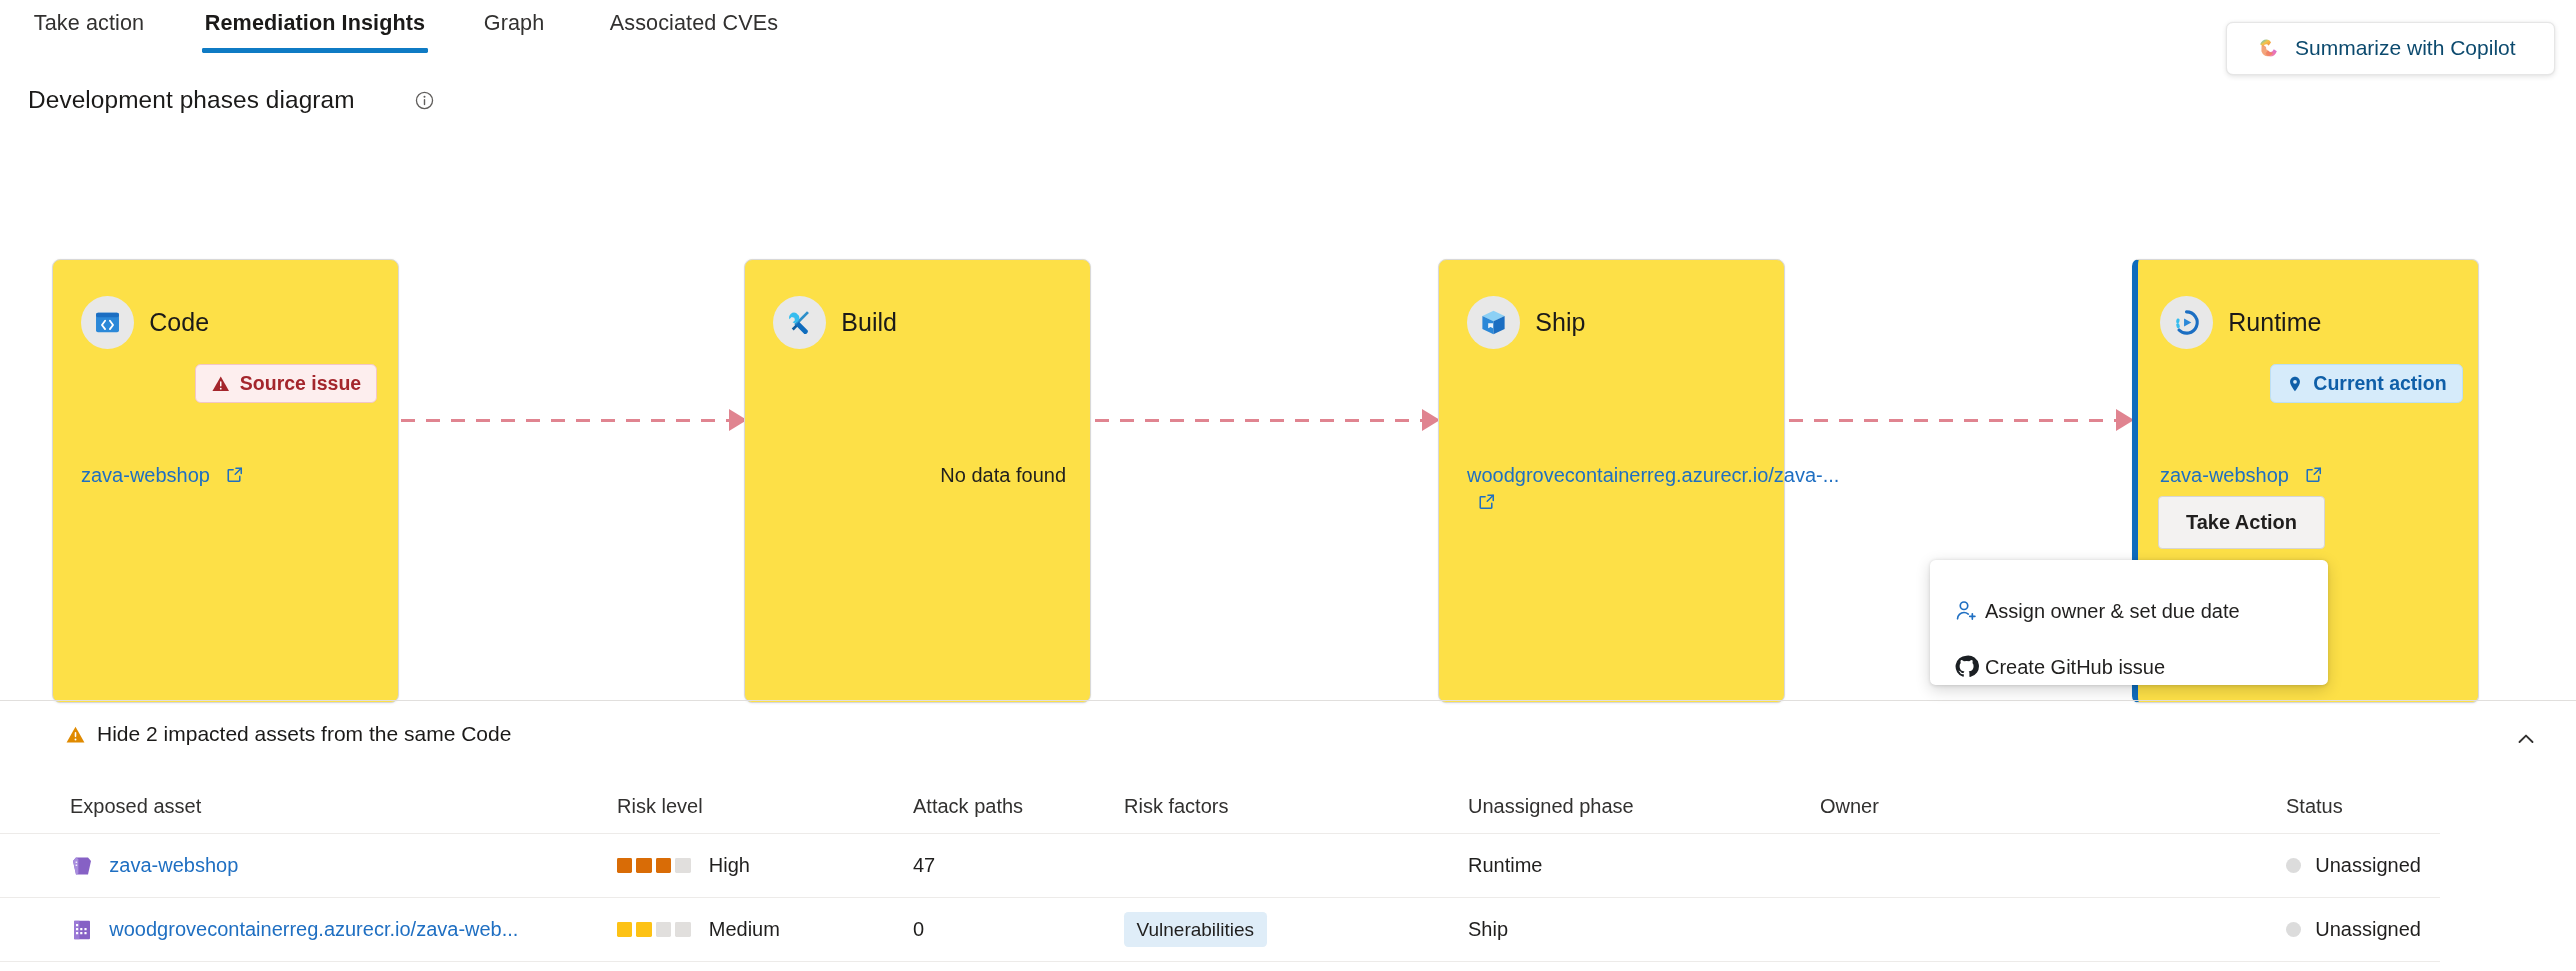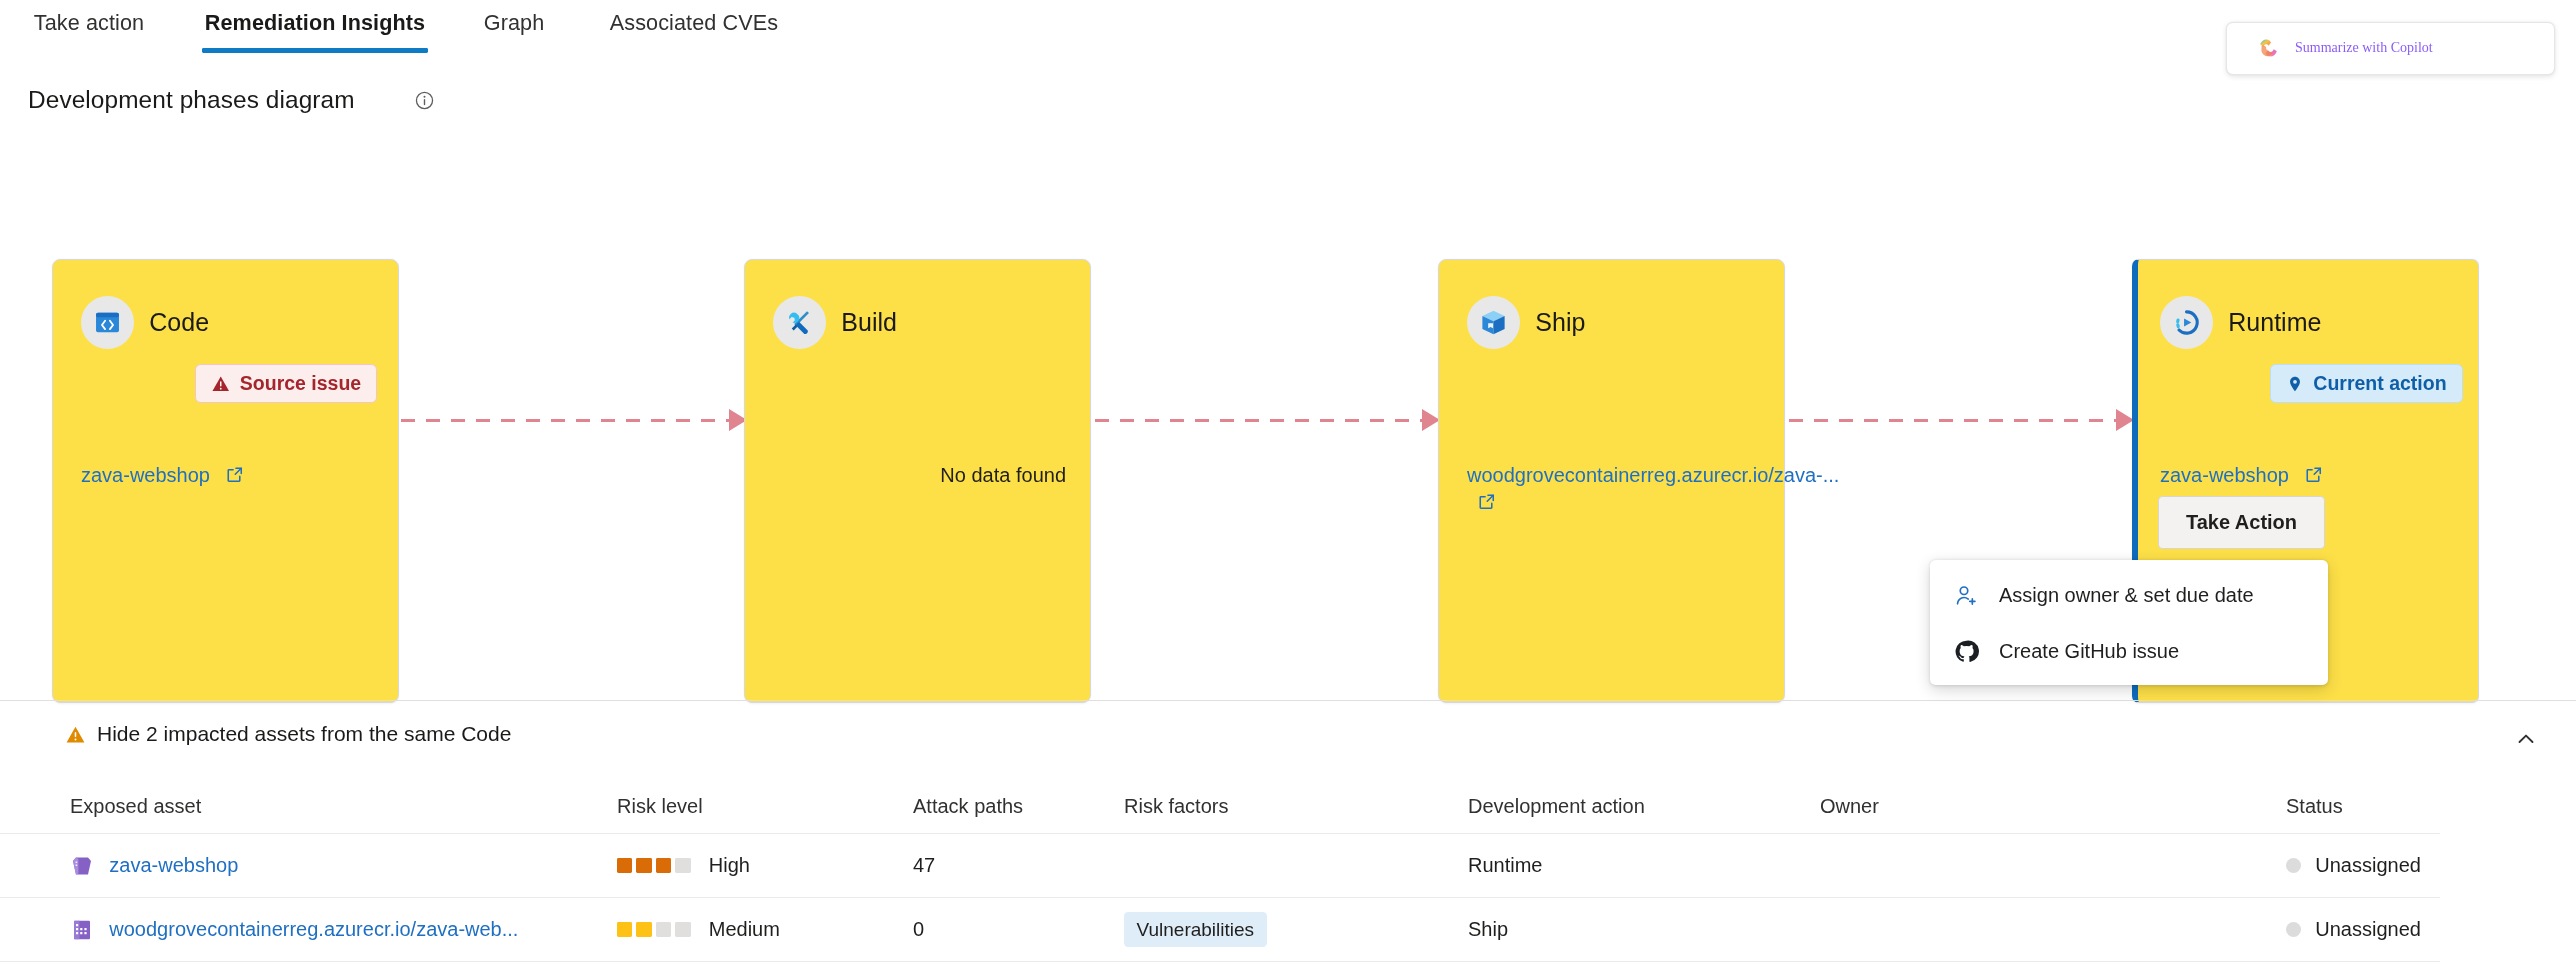--- a/index.html
+++ b/index.html
@@ -30,21 +30,21 @@
   #tab3 { left: 607px; }
 
   
   .copilot {
     position: absolute; left: 2226px; top: 21.6px; width: 329px; height: 53px;
     background: #ffffff; border: 0.7px solid #e6e6e6; border-radius: 7px;
     box-shadow: 0 1.4px 5.6px rgba(0,0,0,.10), 0 0 1.4px rgba(0,0,0,.08);
     display: flex; align-items: center; gap: 14px; padding-left: 29px;
     cursor: pointer;
   }
-  .copilot-label { font-size: 14px; color: #8b5cf6; white-space: nowrap; font-family: Liberation Serif, serif; }
+  .copilot-label { font-size: 21px; color: #0c4a6e; white-space: nowrap; }
 
   
   .sect-title {
     position: absolute; left: 28px; top: 86px;
     font-size: 24.4px; color: #1b1a19; letter-spacing: 0.1px;
   }
   .info-ic { position: absolute; left: 414px; top: 90px; cursor: pointer; }
 
   
   .diagram { position: absolute; left: 0; top: 237px; width: 2576px; height: 369px; }
@@ -103,21 +103,21 @@
   .arrow-d { position: absolute; left: 213px; top: 674px; width: 0; height: 0;
     border-left: 12.5px solid transparent; border-right: 12.5px solid transparent; border-top: 19.5px solid #e08490; }
 
   
   .menu {
     position: absolute; left: 1930px; top: 560px; width: 398px; height: 125px;
     background: #ffffff; border-radius: 5.6px;
     box-shadow: 0 4.2px 15.3px rgba(0,0,0,.16), 0 0.7px 3.5px rgba(0,0,0,.12);
     z-index: 40; padding: 7px 0;
   }
-  .menu-item { display: flex; align-items: center; height: 56px; padding-left: 24px; gap: 20px; cursor: pointer; }
+  .menu-item { display: flex; align-items: flex-end; height: 56px; padding-left: 24px; gap: 6px; cursor: pointer; }
   .mi-label { font-size: 20px; color: #201f1e; white-space: nowrap; }
 
   
   .hr-top { position: absolute; left: 0; top: 700px; width: 2576px; height: 0.7px; background: #e1dfdd; }
   .impact-row { position: absolute; left: 65px; top: 722px; display: flex; align-items: center; gap: 11px; cursor: pointer; }
   .impact-label { font-size: 21px; color: #1b1a19; white-space: nowrap; }
   .collapse-btn { position: absolute; left: 2508px; top: 721px; width: 36px; height: 36px;
     display: flex; align-items: center; justify-content: center; cursor: pointer; }
 
   
@@ -366,21 +366,21 @@
     </svg>
 </div>
 
 <div class="tbl">
 
   <div class="trow thead">
     <div class="cell c-asset">Exposed asset</div>
     <div class="cell c-risk">Risk level</div>
     <div class="cell c-paths">Attack paths</div>
     <div class="cell c-factor">Risk factors</div>
-    <div class="cell c-phase">Development action</div>
+    <div class="cell c-phase">Unassigned phase</div>
     <div class="cell c-owner">Owner</div>
     <div class="cell c-status">Status</div>
   </div>
 
   <div class="trow">
     <div class="cell c-asset">
       <span class="asset-ic">
         <svg width="24" height="24" viewBox="0 0 24 24">
             <path d="M6 3.4h12l3 3.6-3 13.6H6L3 7z" fill="#8661c5"></path>
             <path d="M6 3.4 3 7l3 13.6 2.4-1.2V5z" fill="#a98ede"></path>

